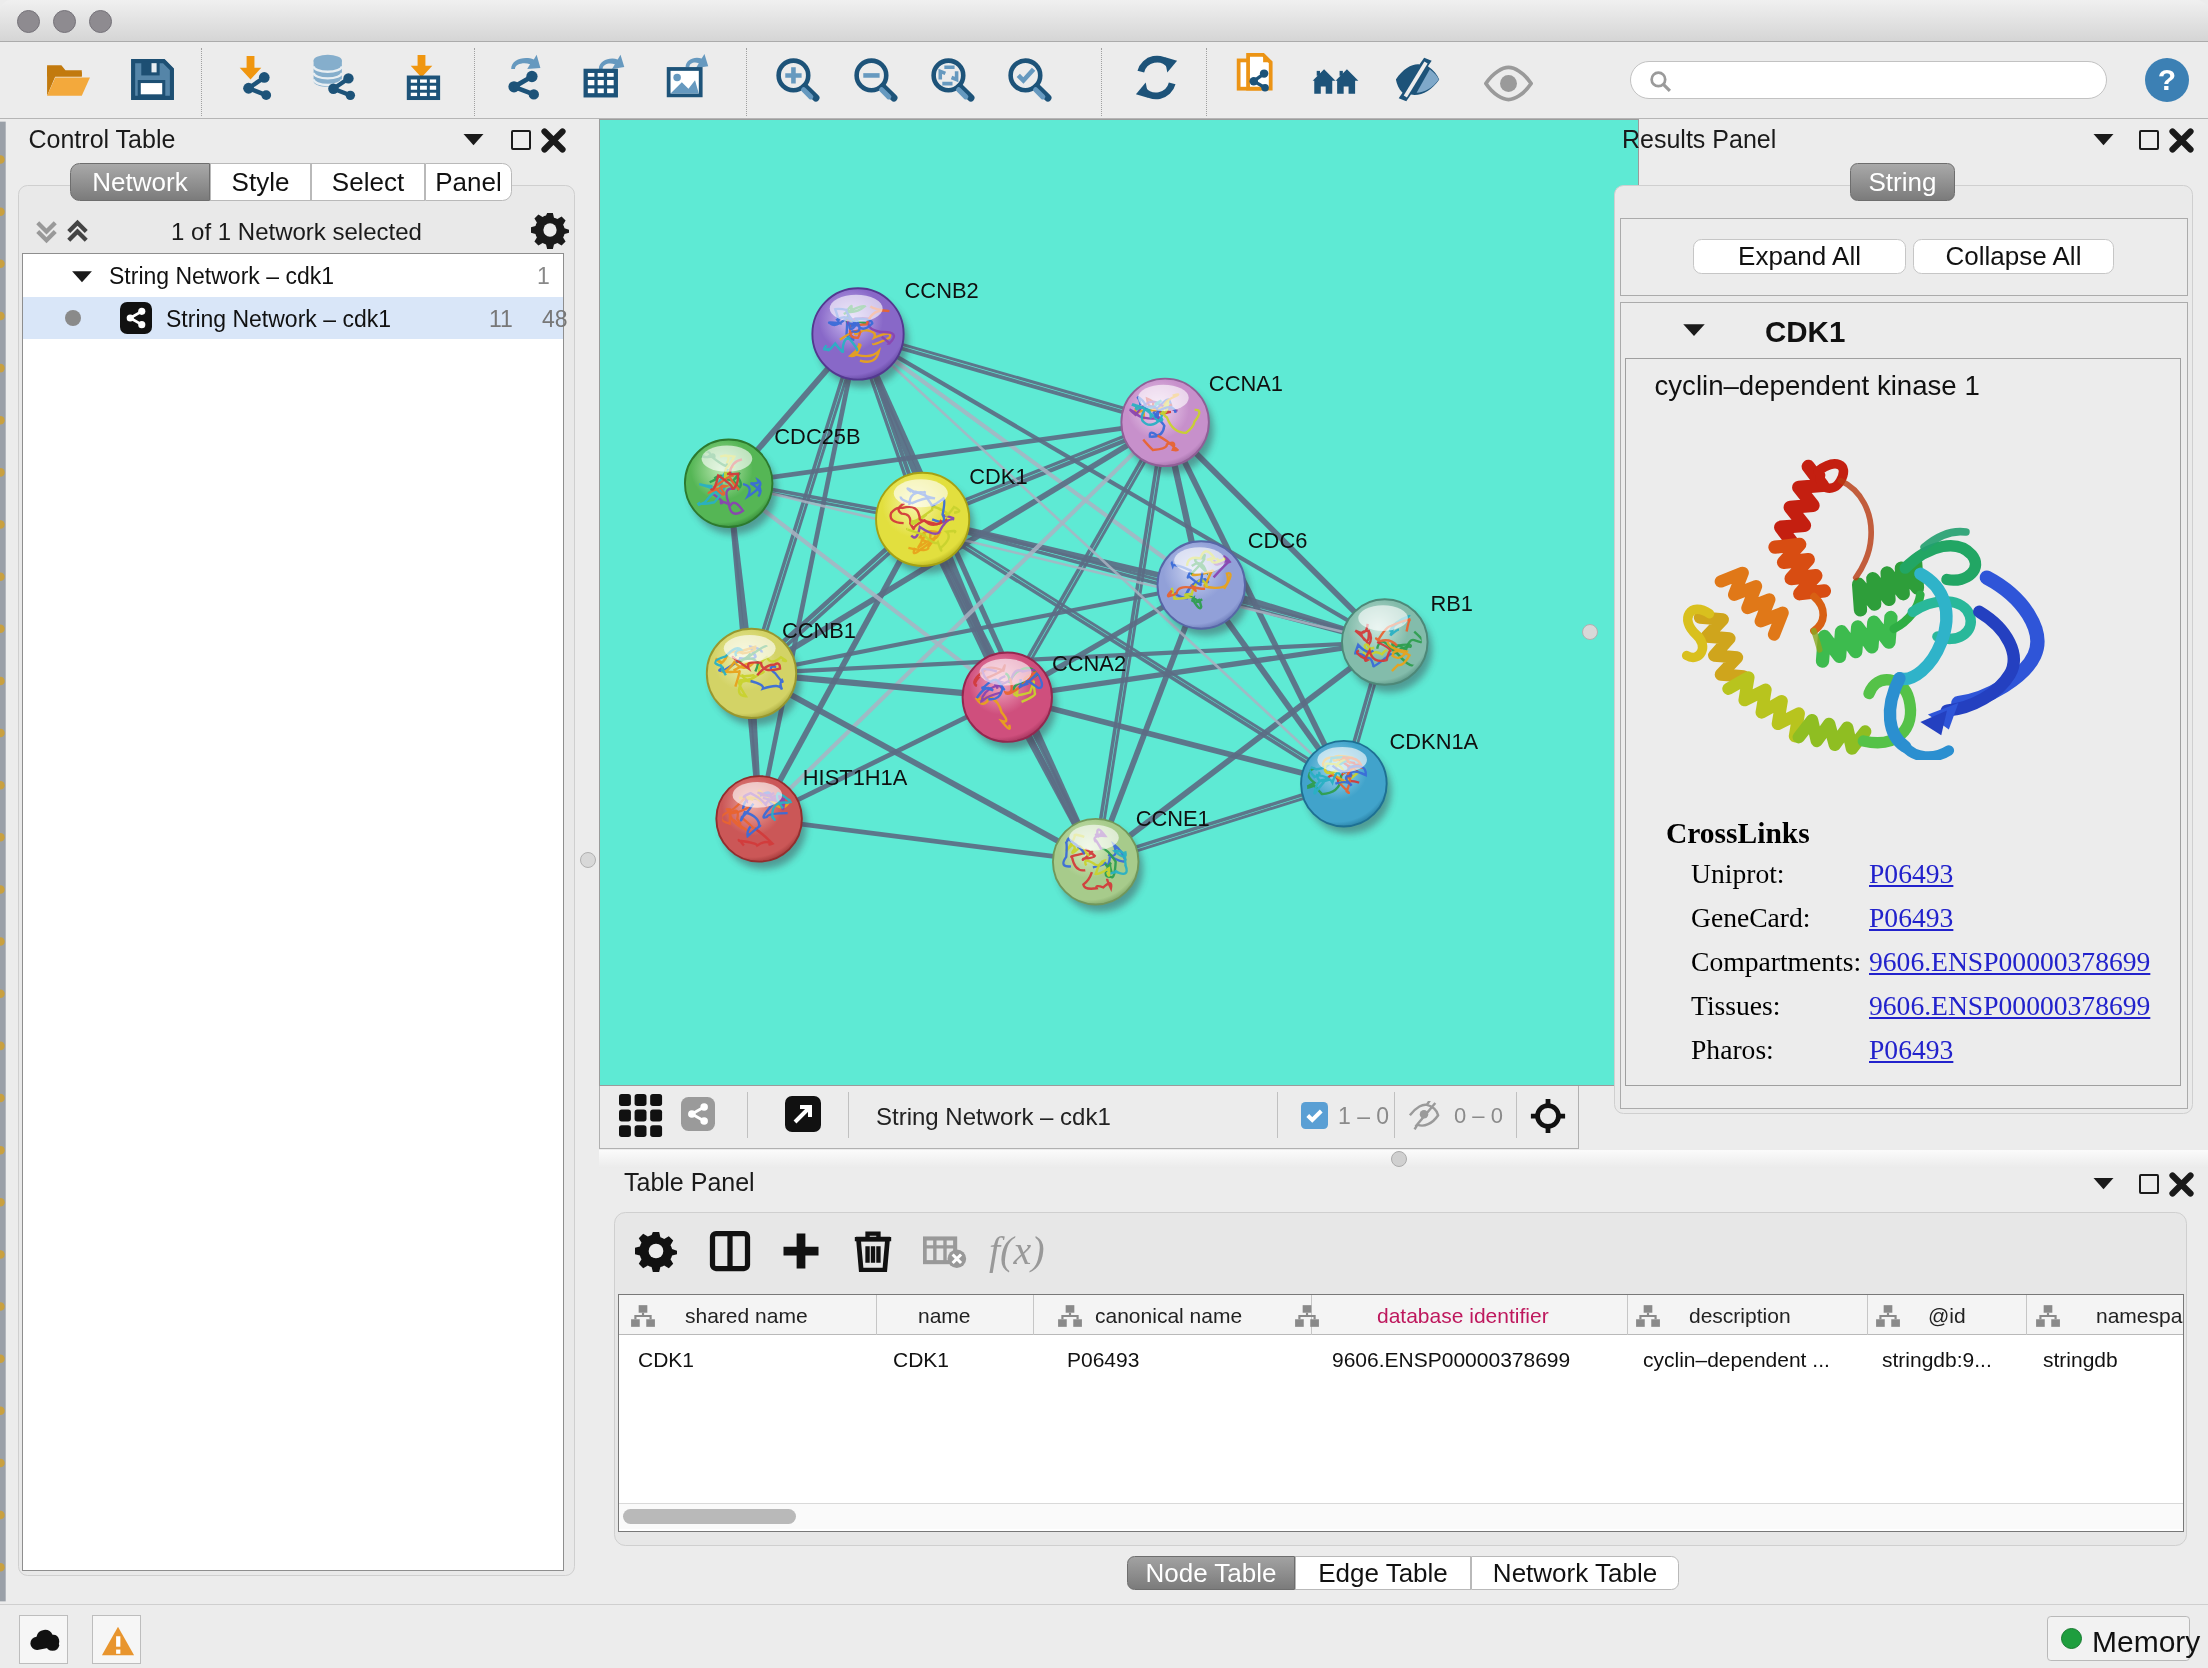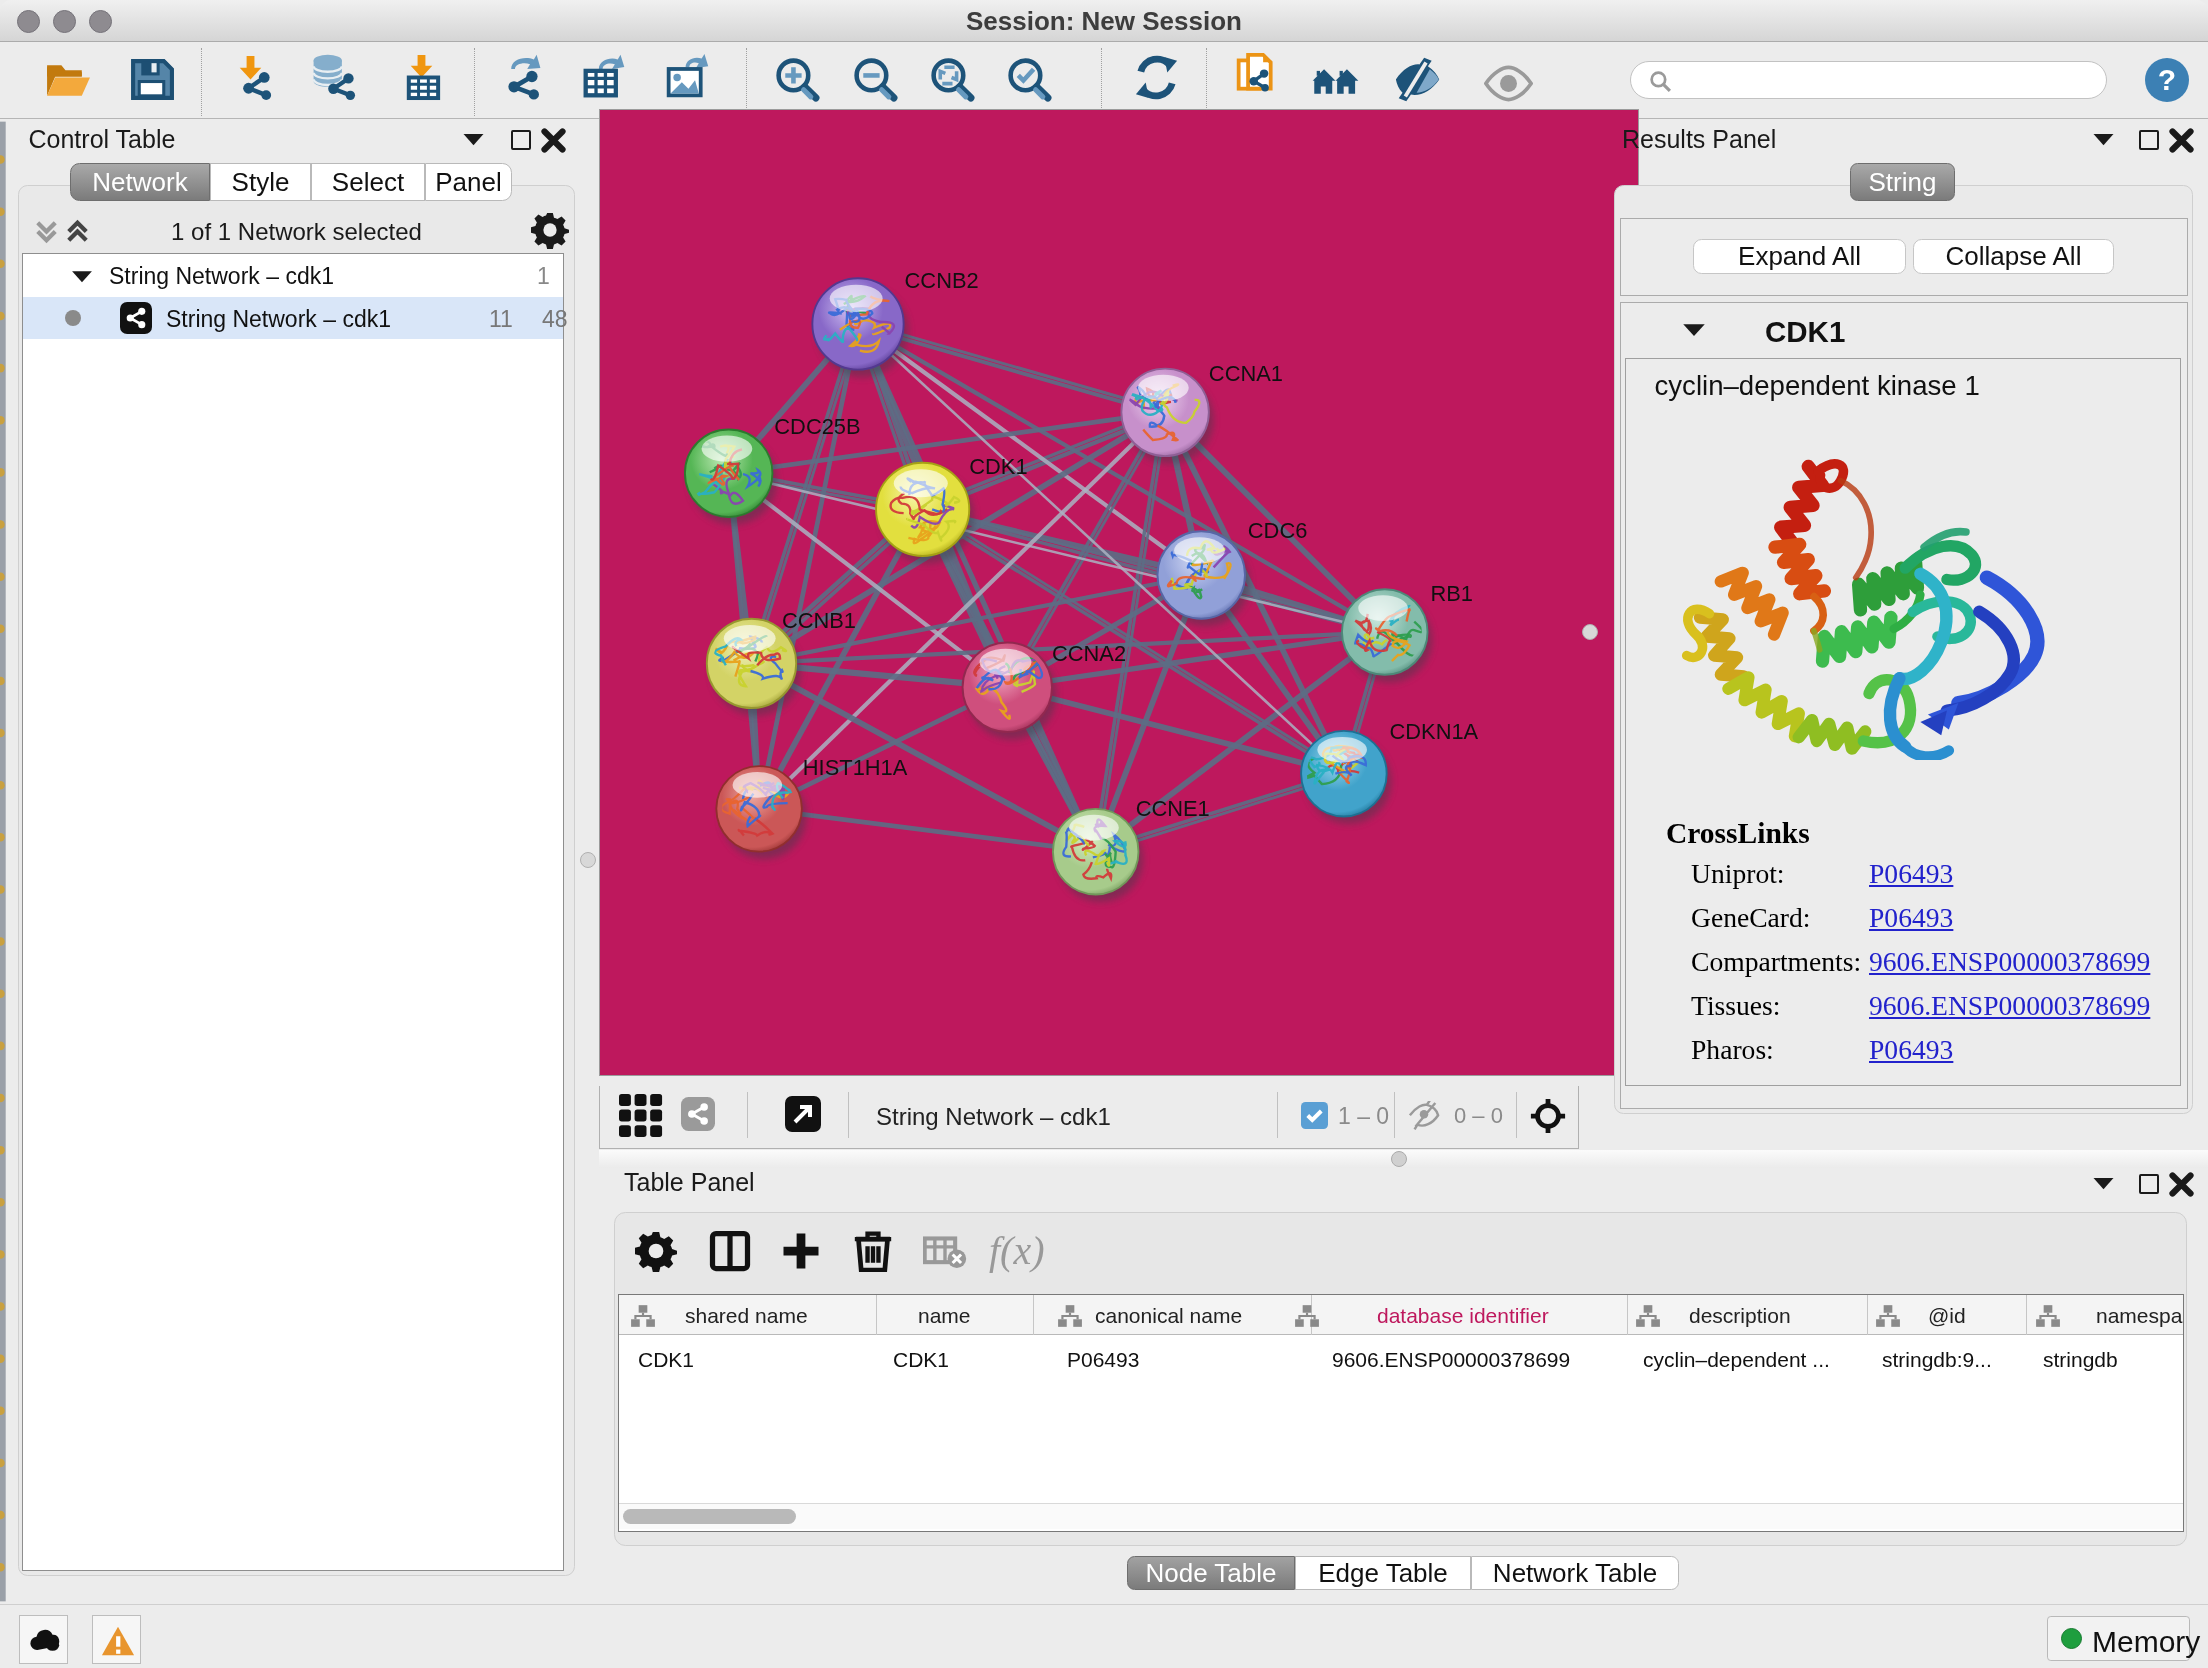--- a/index.html
+++ b/index.html
@@ -39,21 +39,20 @@
     <circle cx="0.5" cy="1360" r="4.5" fill="#c9a040"></circle>
     <circle cx="0.5" cy="1415" r="4.5" fill="#c9a040"></circle>
     <circle cx="0.5" cy="1470" r="4.5" fill="#c9a040"></circle>
     <circle cx="0.5" cy="1525" r="4.5" fill="#c9a040"></circle>
 </svg>
 
 <div class="abs" style="left:0;top:0;width:2208px;height:42px;background:linear-gradient(#f0f0f0,#d5d5d5);border-bottom:1px solid #ababab;border-radius:11.4px 11.4px 0 0">
   <div class="abs" style="left:17px;top:9.5px;width:23px;height:23px;border-radius:50%;background:#8e8b90;border:1px solid #76737a"></div>
   <div class="abs" style="left:53px;top:9.5px;width:23px;height:23px;border-radius:50%;background:#8e8b90;border:1px solid #76737a"></div>
   <div class="abs" style="left:89px;top:9.5px;width:23px;height:23px;border-radius:50%;background:#8e8b90;border:1px solid #76737a"></div>
-  <div class="abs" style="left:0;top:5.7px;width:2208px;text-align:center;font-size:26px;font-weight:bold;color:#3d3d3d">Session: New Session</div>
 </div>
 
 <div class="abs" style="left:0;top:42px;width:2208px;height:77px;background:#ececec;border-bottom:1px solid #b5b5b5"></div>
 <div style="position:absolute;left:43px;top:55px;width:51px;height:51px"><svg width="49" height="49" viewBox="0 0 48 48">
       <path d="M4 10 h14 l4 5 h16 v6 H4 Z" fill="#c27a0e"></path>
       <path d="M4 40 V12 h13 l4 5 h17 v4 H12 L4 40" fill="#c27a0e"></path>
       <path d="M12 22 h34 L38 40 H4 Z" fill="#f3a93c"></path>
     </svg></div>
 <div style="position:absolute;left:127px;top:55px;width:48px;height:48px"><svg width="49" height="49" viewBox="0 0 48 48">
       <path d="M6 6 h30 l8 8 v28 H6 Z" fill="#4d7fa1" stroke="#24587c" stroke-width="3"></path>
@@ -225,21 +224,21 @@
         </svg>
       <div class="abs" style="left:143px;top:8.6px;font-size:23px;color:#111">String Network – cdk1</div>
       <div class="abs" style="left:466px;top:8.6px;font-size:23px;color:#777">11</div>
       <div class="abs" style="left:519px;top:8.6px;font-size:23px;color:#777">48</div>
     </div>
   </div>
 </div>
 
 <div class="abs" style="left:580px;top:852px;width:16px;height:16px;border-radius:50%;background:#d8d8d8;border:1px solid #b0b0b0"></div>
 
-<div class="abs" style="left:599px;top:109px;width:1040px;height:967px;background:#be185d;border:1px solid #9b9b9b">
+<div class="abs" style="left:599px;top:119px;width:1040px;height:967px;background:#5eead4;border:1px solid #9b9b9b">
   <div style="position:relative;width:978px;height:965px;overflow:hidden">
   <svg width="980" height="967" viewBox="0 0 1030 1017" style="position:absolute;left:0;top:0">
 <defs>
 <filter id="blur1" x="-30%" y="-30%" width="160%" height="160%">
             <feGaussianBlur stdDeviation="4"></feGaussianBlur>
           </filter>
 <radialGradient id="gB2" cx="42%" cy="34%" r="74%">
             <stop offset="0%" stop-color="#cfc0f2"></stop>
             <stop offset="48%" stop-color="#8868c8"></stop>
             <stop offset="82%" stop-color="#8868c8"></stop>

